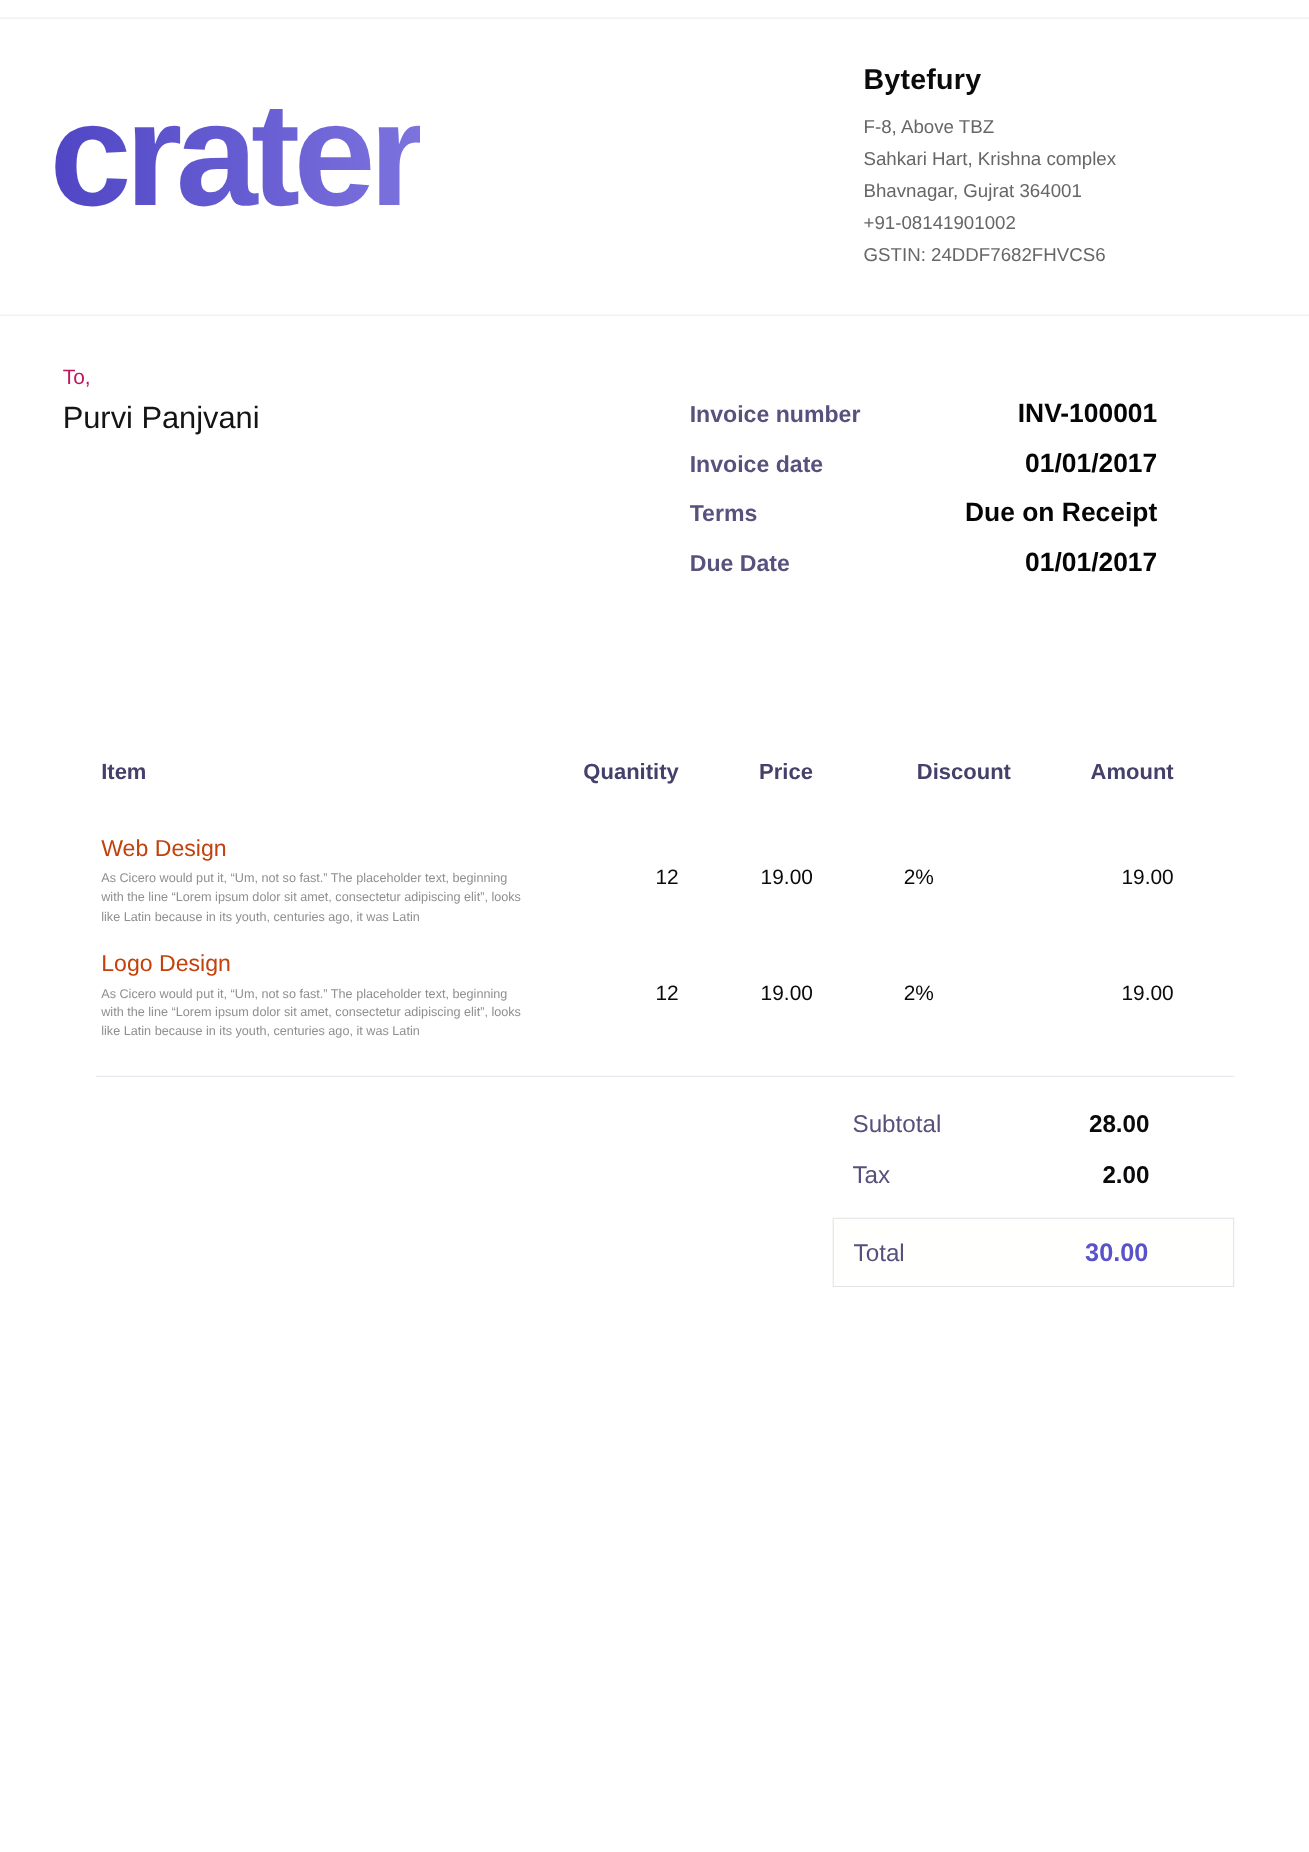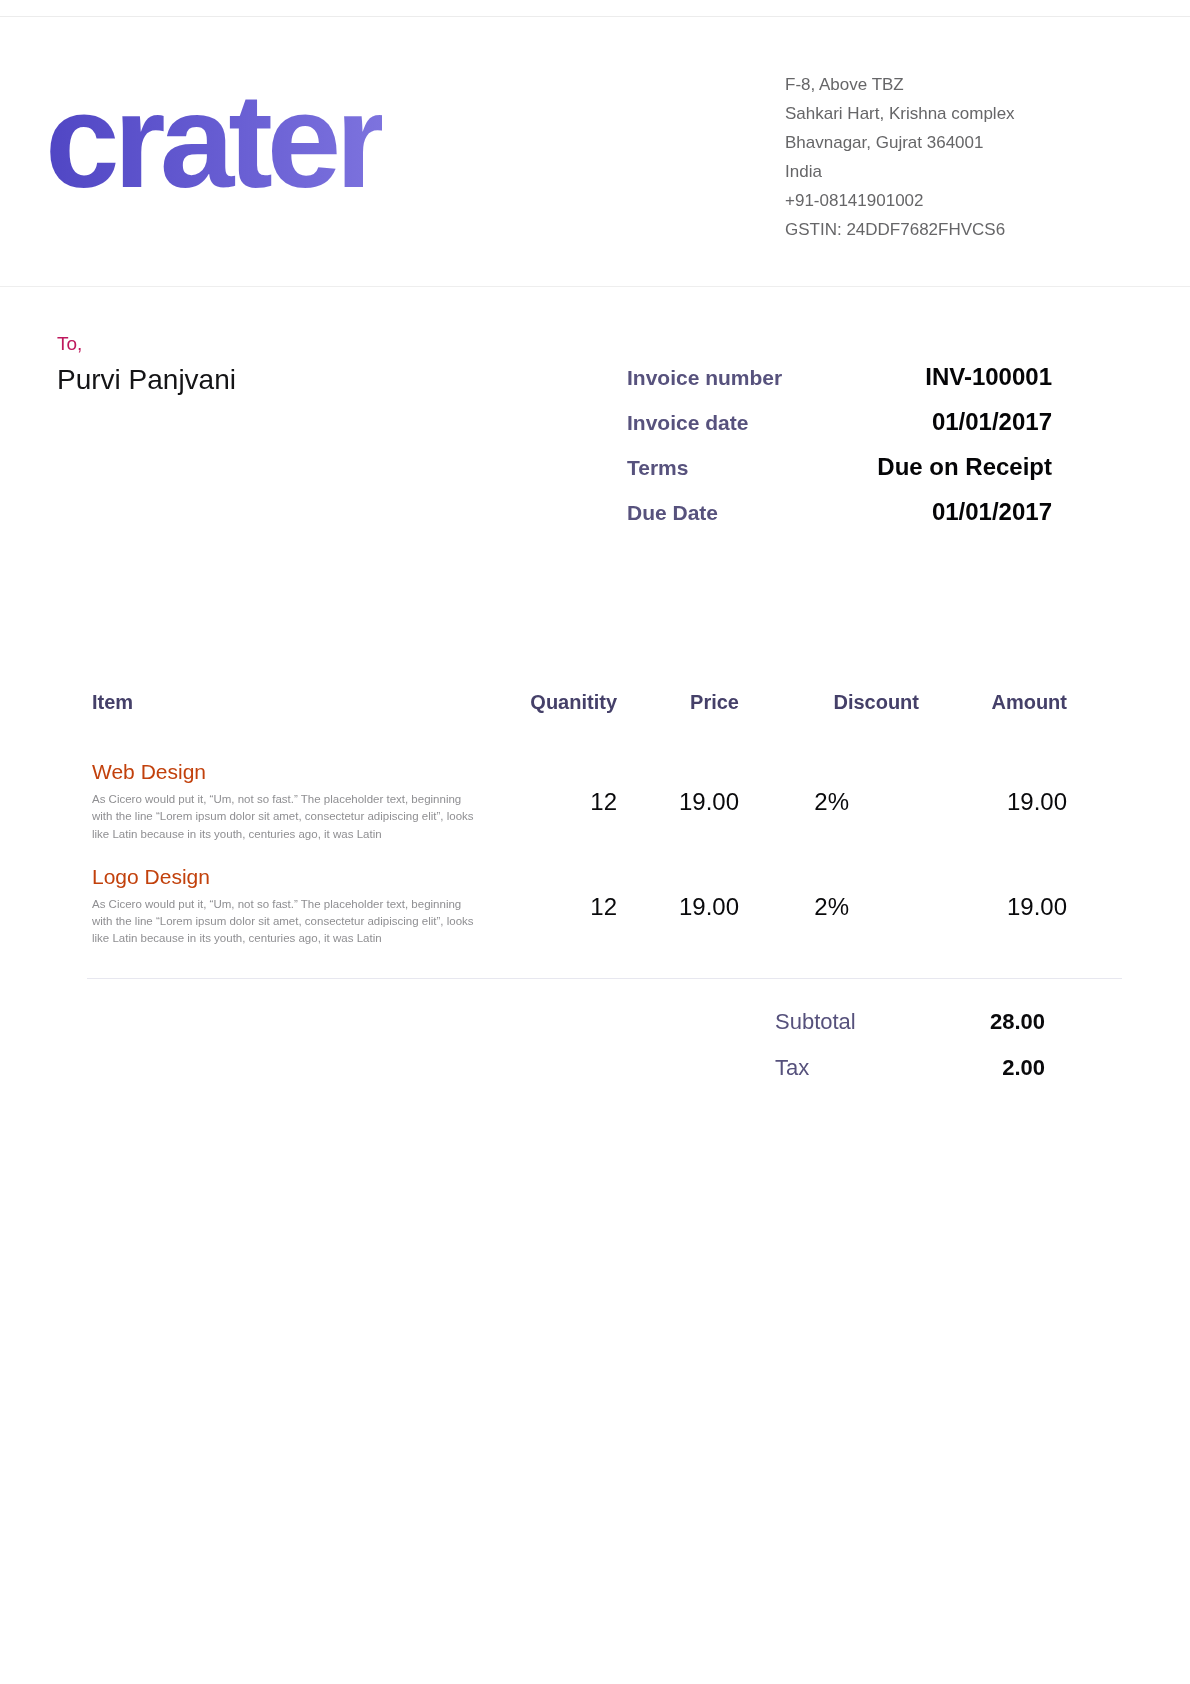--- a/index.html
+++ b/index.html
@@ -80,21 +80,21 @@
     font-size: 20px;
     font-weight: bold;
     color: #454069;
     text-align: right;
     padding-bottom: 16px;
   }
   th.left { text-align: left; padding-left: 5px; }
   th.amt, td.amount { padding-right: 77px; }
   tbody td { vertical-align: top; }
   td.item-cell { padding-left: 5px; padding-top: 30px; }
-  td.num { font-size: 24px; color: #0a0a0c; text-align: right; padding-top: 58px; }
+  td.num { font-size: 19px; color: #0a0a0c; text-align: right; padding-top: 58px; }
   tbody tr.row-2 td.item-cell { padding-top: 22px; }
   tbody tr.row-2 td.num { padding-top: 50px; }
   td.discount { padding-right: 70px; }
   .item-name { font-size: 21px; color: #c2410c; }
   .item-desc {
     font-size: 11.5px;
     line-height: 1.5;
     color: #8f8f92;
     max-width: 428px;
     margin-top: 7px;
@@ -131,25 +131,25 @@
   .total-value { font-size: 23px; font-weight: bold; color: #5a52cb; }
 </style>
 </head>
 <body>
 
 <div class="page">
 
   <header class="header">
     <div class="logo">crater</div>
     <div class="company">
+      <div class="company-name">Bytefury</div>
       <div class="company-address">
         <div>F-8, Above TBZ</div>
         <div>Sahkari Hart, Krishna complex</div>
         <div>Bhavnagar, Gujrat 364001</div>
-        <div>India</div>
         <div>+91-08141901002</div>
         <div>GSTIN: 24DDF7682FHVCS6</div>
       </div>
     </div>
   </header>
 
   <section class="info-row">
     <div class="bill-to">
       <div class="to-label">To,</div>
       <div class="bill-name">Purvi Panjvani</div>
@@ -221,15 +221,19 @@
 
   <section class="totals">
     <div class="t-row">
       <span class="t-label">Subtotal</span>
       <span class="t-value">28.00</span>
     </div>
     <div class="t-row">
       <span class="t-label">Tax</span>
       <span class="t-value">2.00</span>
     </div>
+    <div class="total-box">
+      <span class="t-label">Total</span>
+      <span class="total-value">30.00</span>
+    </div>
   </section>
 
 </div>
 
 </body></html>

